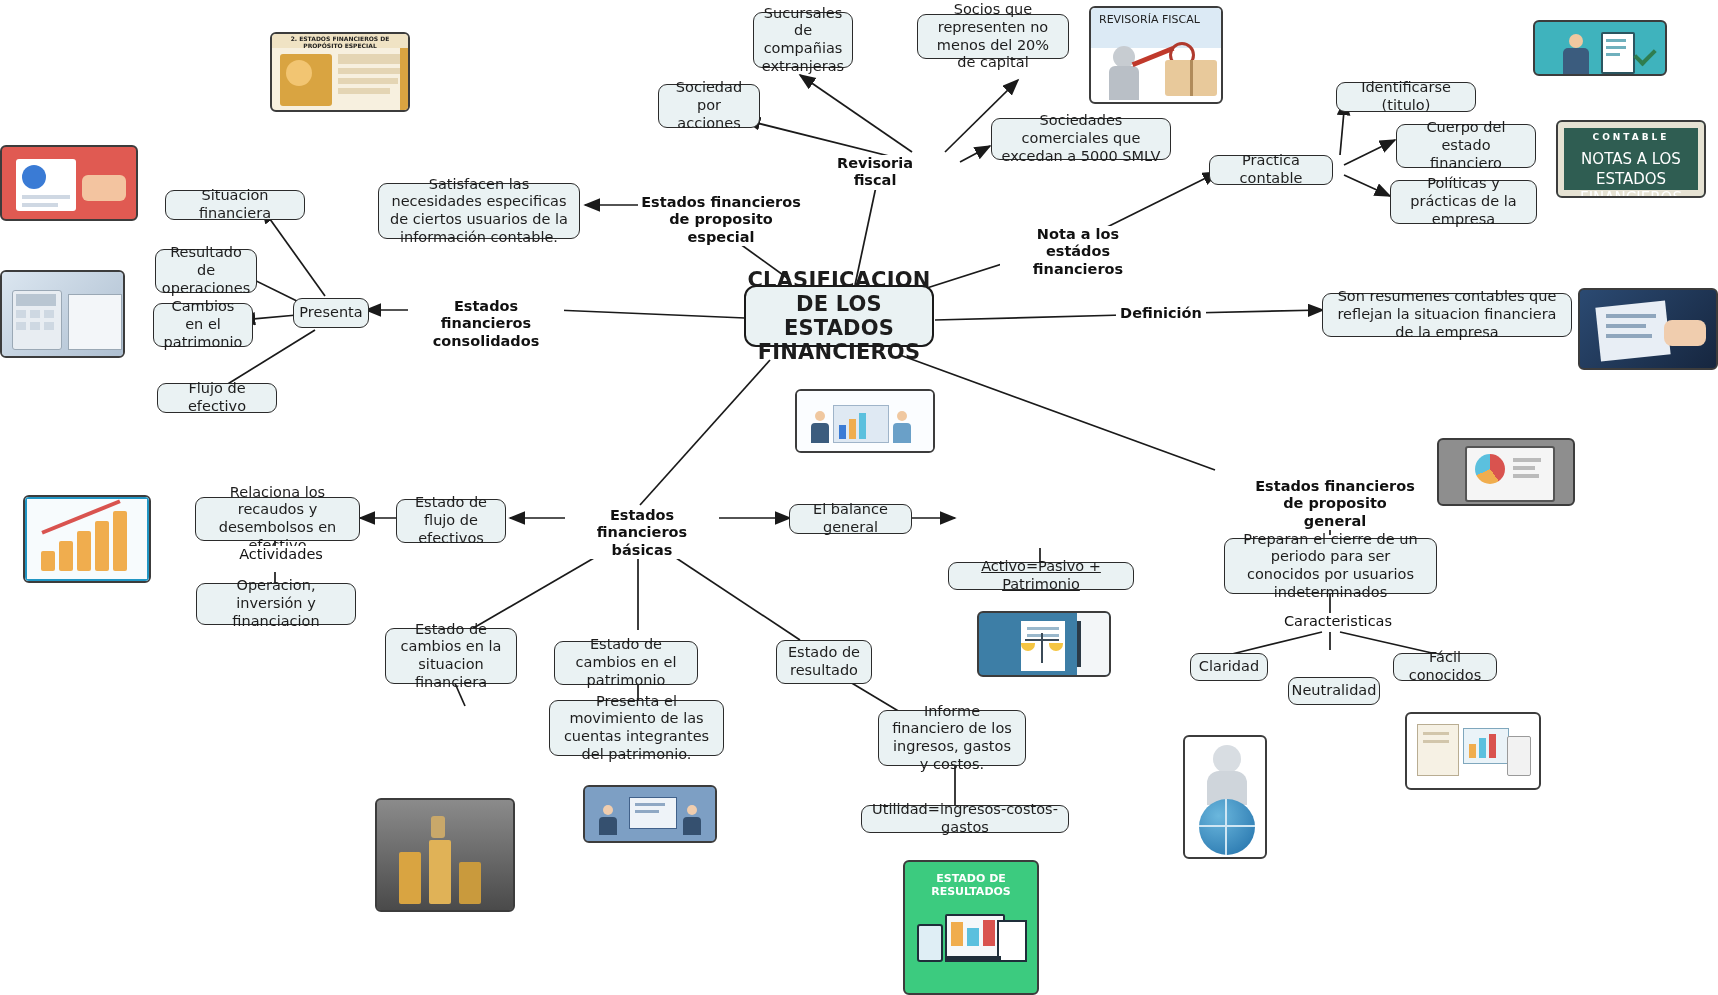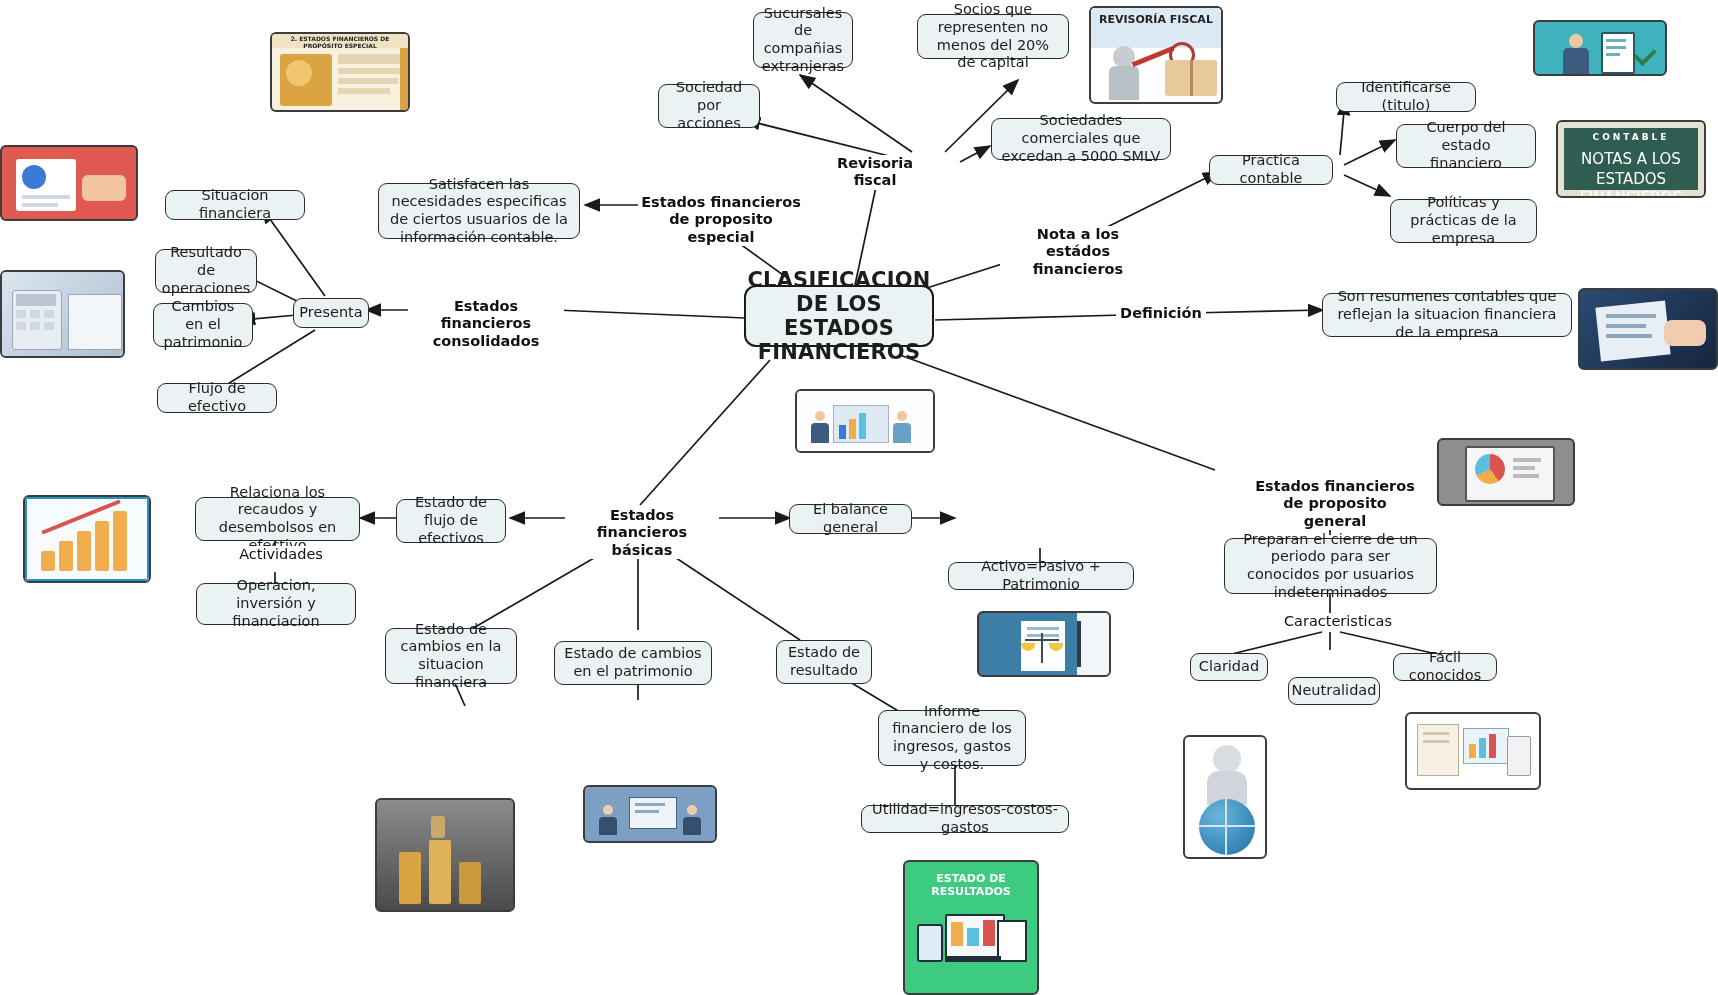--- a/index.html
+++ b/index.html
@@ -173,21 +173,21 @@
   <div class="node" style="left:991px; top:118px; width:180px; height:42px;">Sociedades comerciales que excedan a 5000 SMLV</div>
 
   <div class="lbl bold" style="left:1000px; top:226px; width:150px;">Nota a los estádos<br>financieros</div>
 
   <div class="node" style="left:1209px; top:155px; width:124px; height:30px;">Practica contable</div>
 
   <div class="node" style="left:1336px; top:82px; width:140px; height:30px;">Identificarse (titulo)</div>
 
   <div class="node" style="left:1396px; top:124px; width:140px; height:44px;">Cuerpo del estado financiero</div>
 
-  <div class="node" style="left:1390px; top:199px; width:147px; height:44px;">Políticas y prácticas de la empresa</div>
+  <div class="node" style="left:1390px; top:180px; width:147px; height:44px;">Políticas y prácticas de la empresa</div>
 
   <div class="lbl bold" style="left:1116px; top:305px; width:84px;">Definición</div>
 
   <div class="node" style="left:1322px; top:293px; width:250px; height:44px;">Son resumenes contables que reflejan la situacion financiera de la empresa</div>
 
   <div class="lbl bold" style="left:638px; top:194px; width:160px;">Estados financieros<br>de proposito especial</div>
 
   <div class="node" style="left:378px; top:183px; width:202px; height:56px;">Satisfacen las necesidades especificas de ciertos usuarios de la información contable.</div>
 
   <div class="lbl bold" style="left:408px; top:298px; width:150px;">Estados financieros<br>consolidados</div>
@@ -208,27 +208,28 @@
 
   <div class="node" style="left:195px; top:497px; width:165px; height:44px;">Relaciona los recaudos y desembolsos en efectivo</div>
 
   <div class="lbl" style="left:228px; top:546px; width:100px;">Actividades</div>
 
   <div class="node" style="left:196px; top:583px; width:160px; height:42px;">Operacion, inversión y financiacion</div>
 
   <div class="node" style="left:789px; top:504px; width:123px; height:30px;">El balance general</div>
 
 
-  <div class="node" style="left:948px; top:562px; width:186px; height:28px;">Activo=Pasivo + Patrimonio</div>
+  <div class="node" style="left:948px; top:562px; width:186px; height:28px;text-decoration:underline;">Activo=Pasivo + Patrimonio</div>
 
   <div class="node" style="left:385px; top:628px; width:132px; height:56px;">Estado de cambios en la situacion financiera</div>
 
 
-  <div class="node" style="left:554px; top:641px; width:158px; height:44px;">Estado de cambios en el patrimonio</div>
-
+  <div class="node" style="left:554px; top:641px; width:144px; height:44px;">Estado de cambios en el patrimonio</div>
+
+  <div class="node" style="left:549px; top:700px; width:175px; height:56px;">Presenta el movimiento de las cuentas integrantes del patrimonio.</div>
 
   <div class="node" style="left:776px; top:640px; width:96px; height:44px;">Estado de resultado</div>
 
   <div class="node" style="left:878px; top:710px; width:148px; height:56px;">Informe financiero de los ingresos, gastos y costos.</div>
 
   <div class="node" style="left:861px; top:805px; width:208px; height:28px;">Utilidad=ingresos-costos-gastos</div>
 
   <div class="lbl bold" style="left:1252px; top:478px; width:160px;">Estados financieros<br>de proposito general</div>
 
   <div class="node" style="left:1224px; top:538px; width:213px; height:56px;">Preparan el cierre de un periodo para ser conocidos por usuarios indeterminados</div>
@@ -251,21 +252,21 @@
       <div style="position:absolute;left:66px;top:34px;width:66px;height:6px;background:#e4d5b4;"></div>
       <div style="position:absolute;left:66px;top:44px;width:60px;height:6px;background:#e4d5b4;"></div>
       <div style="position:absolute;left:66px;top:54px;width:52px;height:6px;background:#e4d5b4;"></div>
       <div style="position:absolute;right:0;top:14px;width:8px;height:66px;background:#d9a441;"></div>
     </div>
   </div>
 
   <div class="pic" style="left:1089px; top:6px; width:134px; height:98px; background:#ffffff;">
     <div class="inner">
       <div style="position:absolute;left:0;top:0;width:100%;height:40px;background:#dceaf5;"></div>
-      <div class="pic-cap dark" style="top:6px;font-size:11px;font-weight:bold;text-align:left;padding-left:8px;">REVISORÍA FISCAL</div>
+      <div class="pic-cap dark" style="top:6px;font-size:11px;font-weight:normal;text-align:left;padding-left:8px;">REVISORÍA FISCAL</div>
       <div style="position:absolute;left:22px;top:38px;width:22px;height:22px;background:#c7ccd1;border-radius:50%;"></div>
       <div style="position:absolute;left:18px;top:58px;width:30px;height:34px;background:#b9bfc6;border-radius:6px 6px 0 0;"></div>
       <div style="position:absolute;left:40px;top:46px;width:44px;height:5px;background:#c0392b;transform:rotate(-22deg);"></div>
       <div style="position:absolute;left:78px;top:34px;width:20px;height:20px;border:3px solid #b03a2e;border-radius:50%;"></div>
       <div style="position:absolute;right:4px;top:52px;width:52px;height:36px;background:#e8c99b;border-radius:3px;"></div>
       <div style="position:absolute;right:28px;top:52px;width:3px;height:36px;background:#b08b5a;"></div>
     </div>
   </div>
 
   <div class="pic" style="left:1533px; top:20px; width:134px; height:56px; background:#3fb3bd;">

